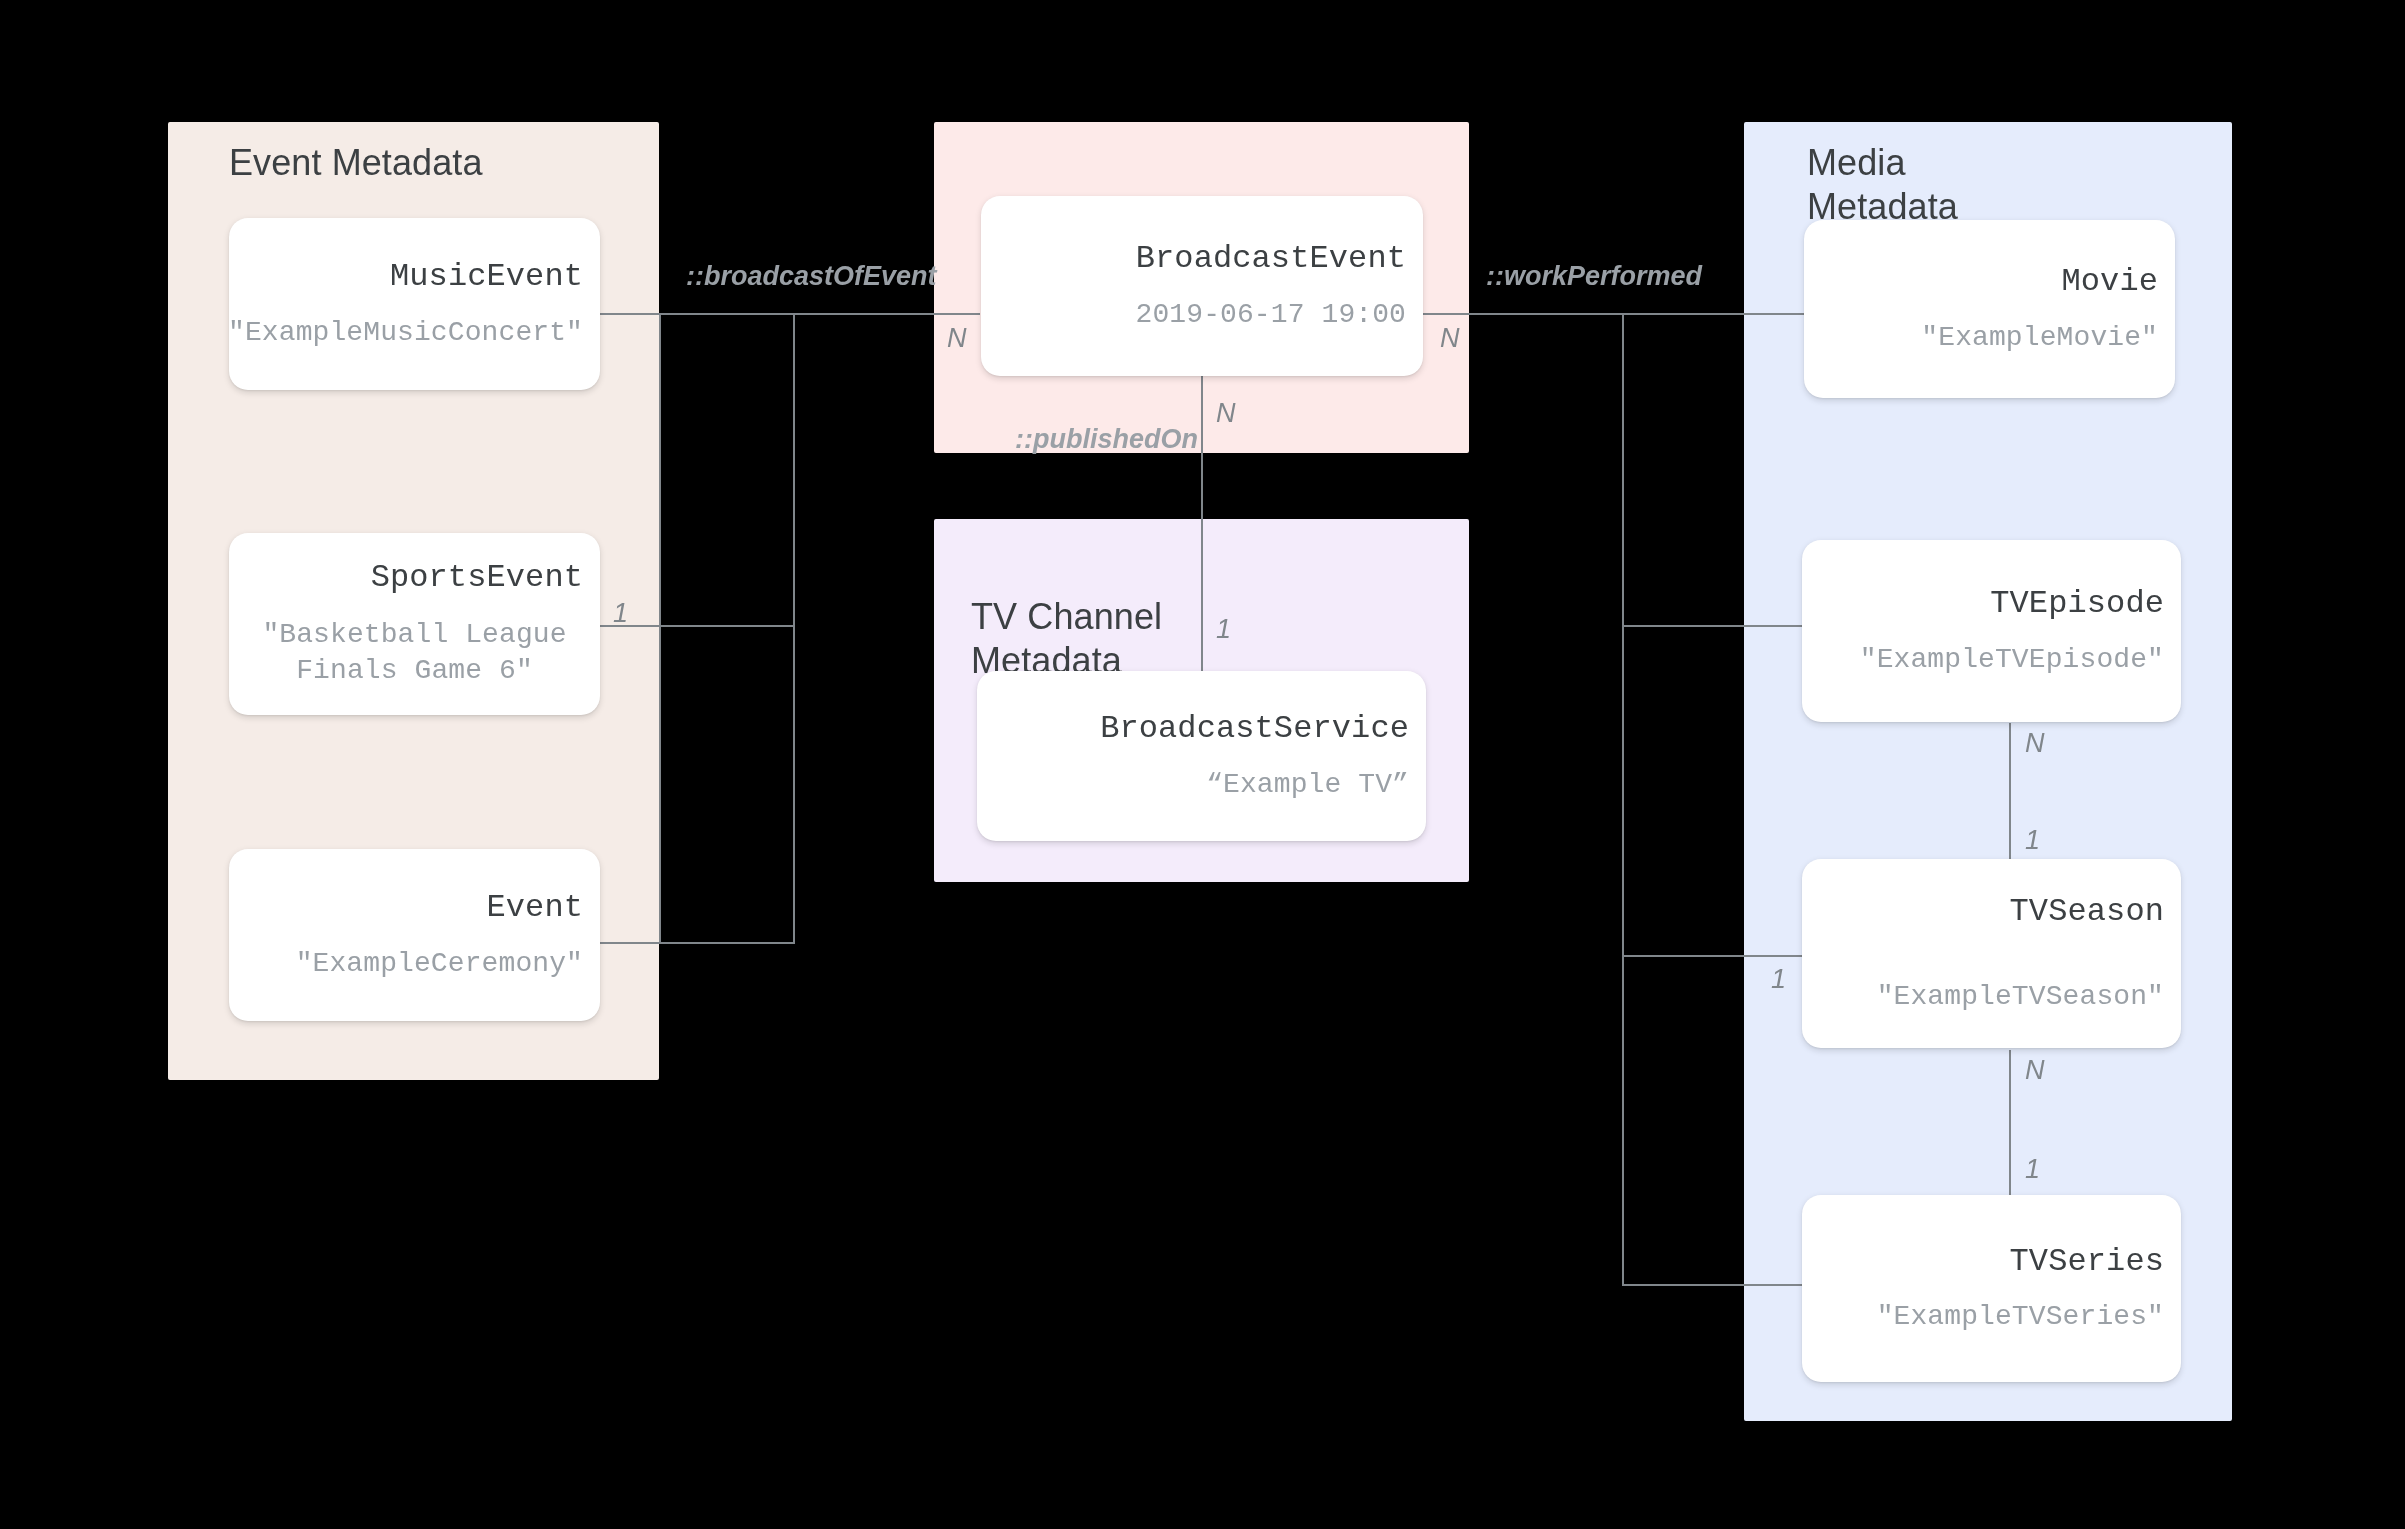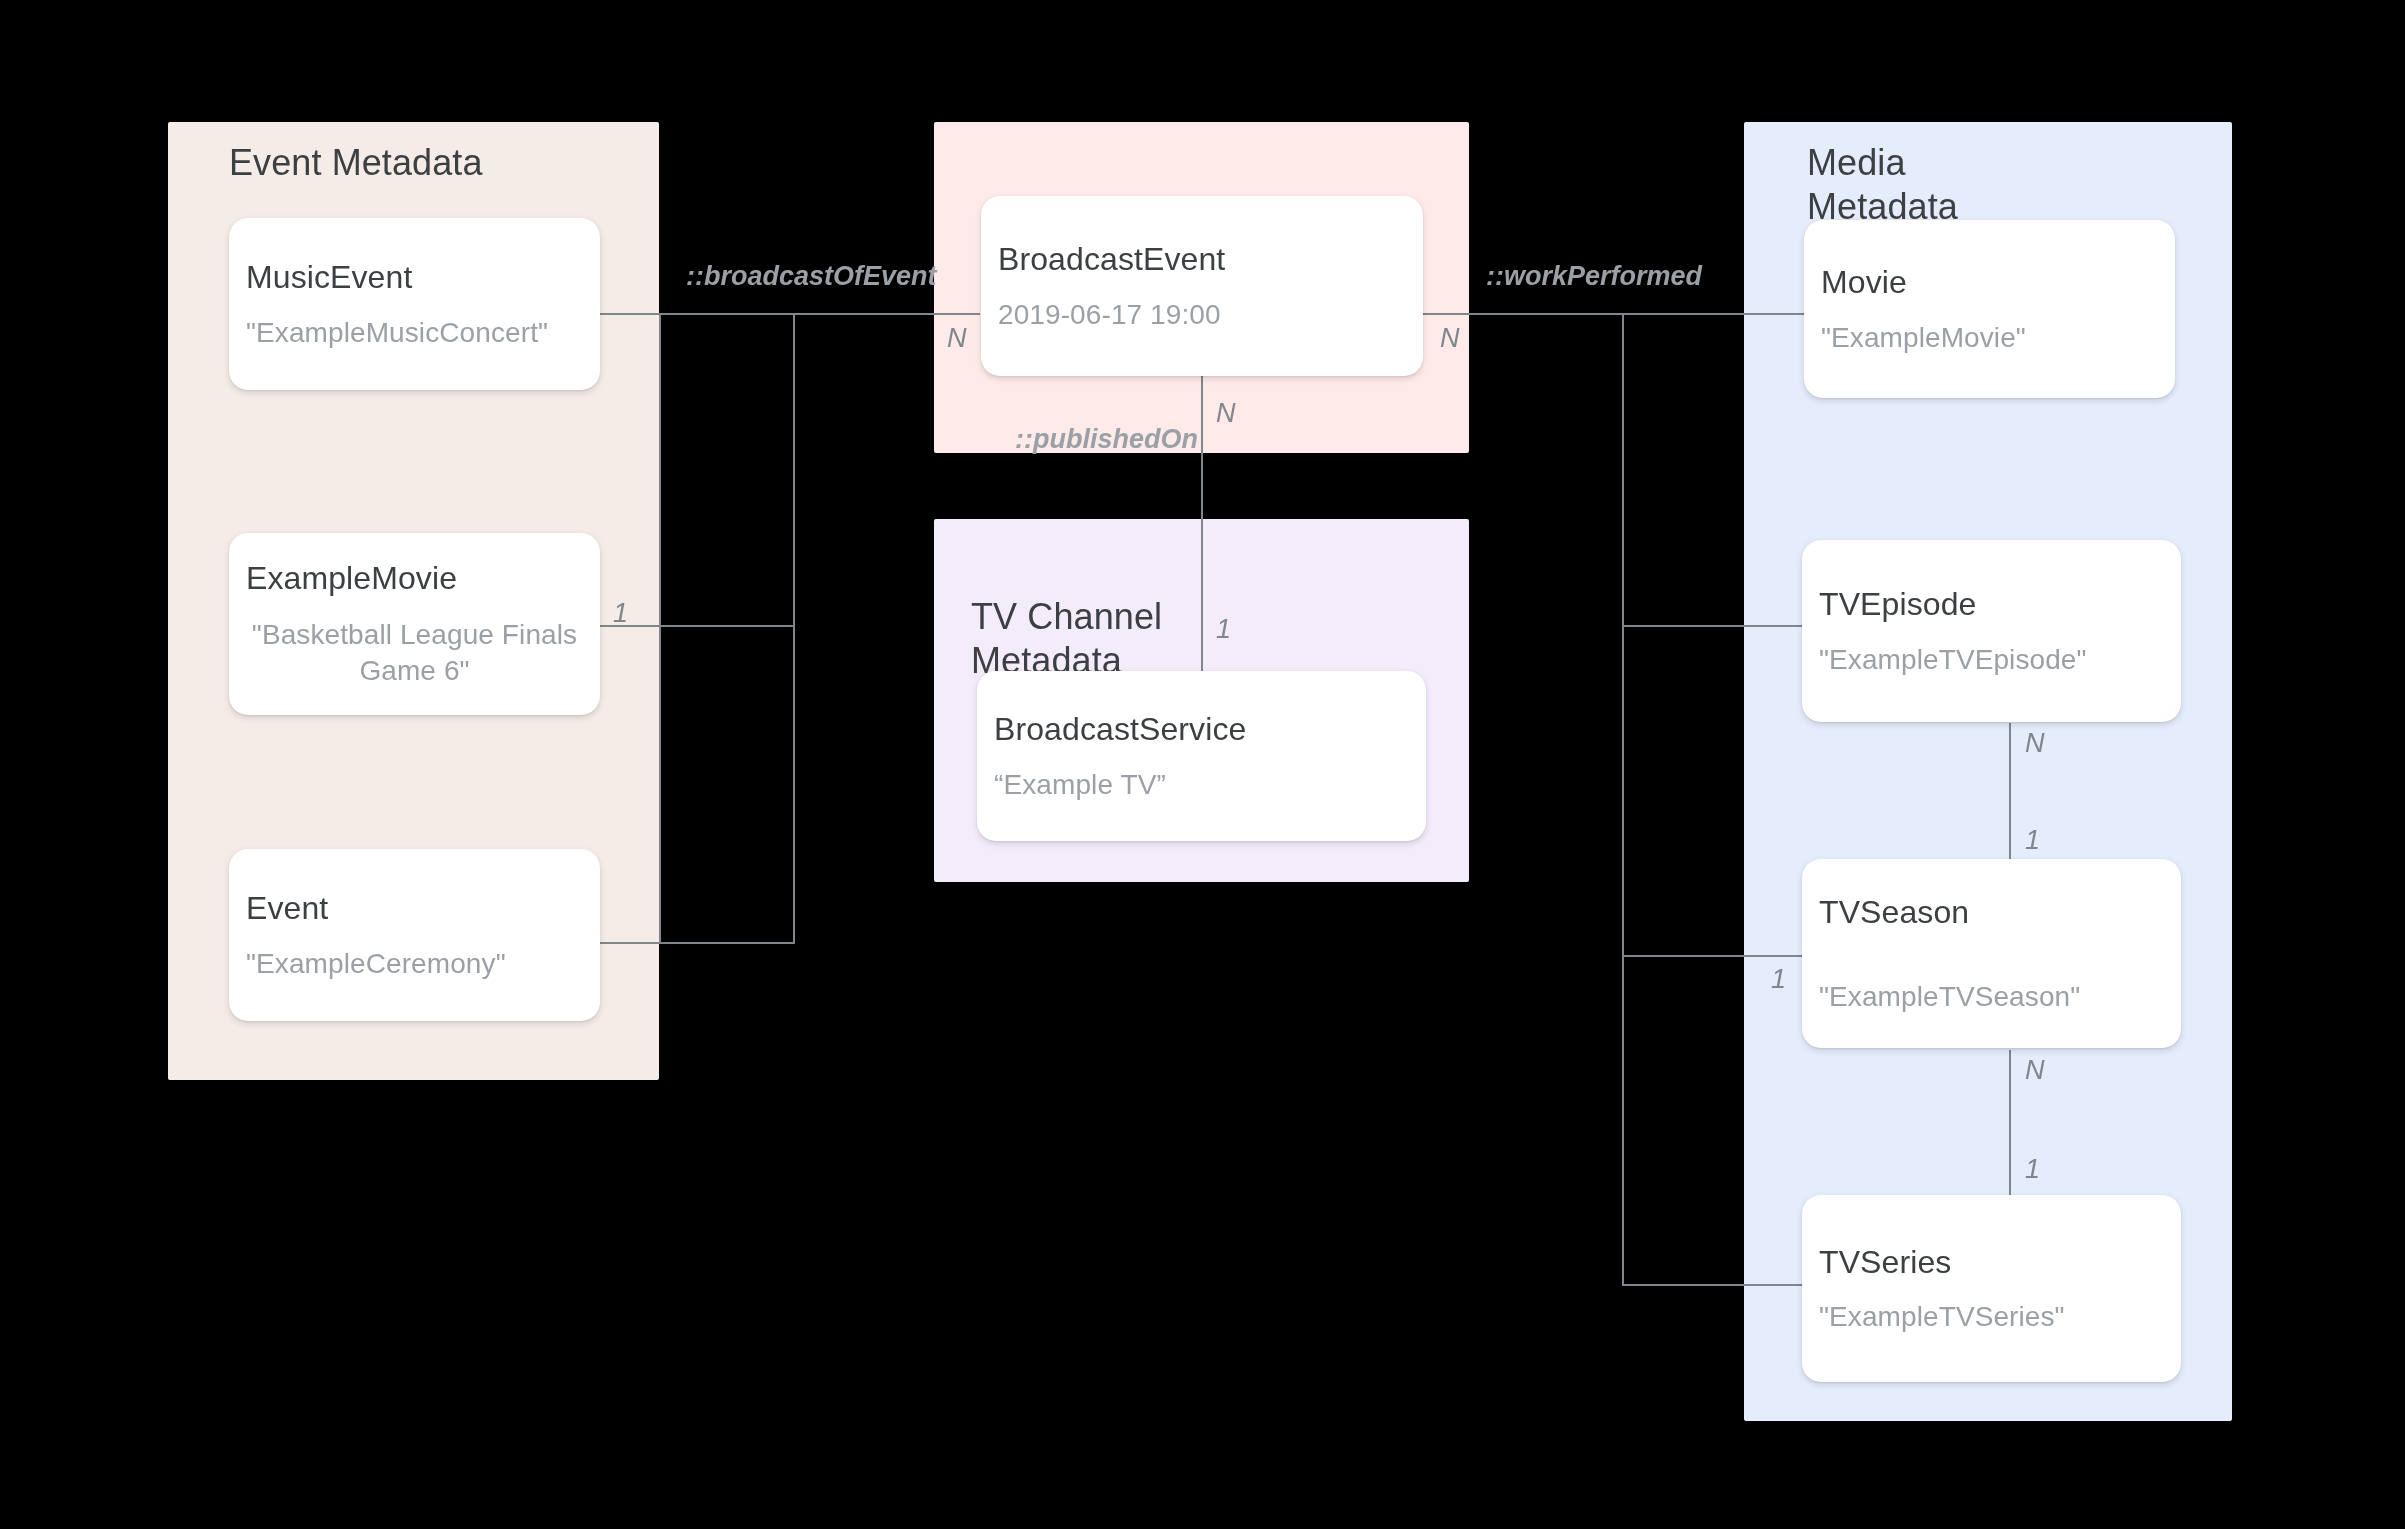--- a/index.html
+++ b/index.html
@@ -7,22 +7,22 @@
        font-family:"Liberation Sans","DejaVu Sans",sans-serif;
        -webkit-font-smoothing:antialiased;}
   #canvas{position:absolute;left:0;top:0;width:1948px;height:1529px;}
 
   .group{position:absolute;border-radius:1.9px;}
   .group-title{position:absolute;font-size:36px;color:#3c4043;line-height:1.22;
                letter-spacing:0.1px;white-space:pre-line;}
 
   .node{position:absolute;background:#fff;border-radius:19px;
         box-shadow:0 2.9px 6.7px rgba(0,0,0,.13),0 1px 1.9px rgba(0,0,0,.07);
-        display:flex;flex-direction:column;align-items:flex-start;
-        justify-content:center;box-sizing:border-box;padding:9.6px 17px;z-index:5;}
+        display:flex;flex-direction:column;align-items:flex-end;
+        justify-content:center;box-sizing:border-box;padding:9.6px 17px;z-index:5;font-family:Liberation Mono, monospace;}
   .node-title{font-size:32px;color:#3c4043;line-height:1.2;text-align:center;
               letter-spacing:0.1px;}
   .node-sub{font-size:28px;color:#9aa0a6;line-height:1.22;text-align:center;
             margin-top:19px;letter-spacing:0.1px;}
 
   .edge{position:absolute;background:#80868b;z-index:2;}
   .edge.h{height:1.9px;}
   .edge.v{width:1.9px;}
 
   .card{position:absolute;font-size:27px;color:#80868b;font-style:italic;
@@ -78,21 +78,21 @@
 
   <div class="edge v" style="left:2009px;top:723px;height:180px;"></div>
   <div class="edge v" style="left:2009px;top:1050px;height:182px;"></div>
 
   <div class="node" style="left:229px;top:218px;width:371px;height:172px;">
     <div class="node-title">MusicEvent</div>
     <div class="node-sub">"ExampleMusicConcert"</div>
   </div>
 
   <div class="node" style="left:229px;top:533px;width:371px;height:182px;">
-    <div class="node-title">ExampleMovie</div>
+    <div class="node-title">SportsEvent</div>
     <div class="node-sub" style="line-height:1.28;">"Basketball League Finals Game 6"</div>
   </div>
 
   <div class="node" style="left:229px;top:849px;width:371px;height:172px;">
     <div class="node-title">Event</div>
     <div class="node-sub">"ExampleCeremony"</div>
   </div>
 
   <div class="node" style="left:981px;top:196px;width:442px;height:180px;">
     <div class="node-title">BroadcastEvent</div>

